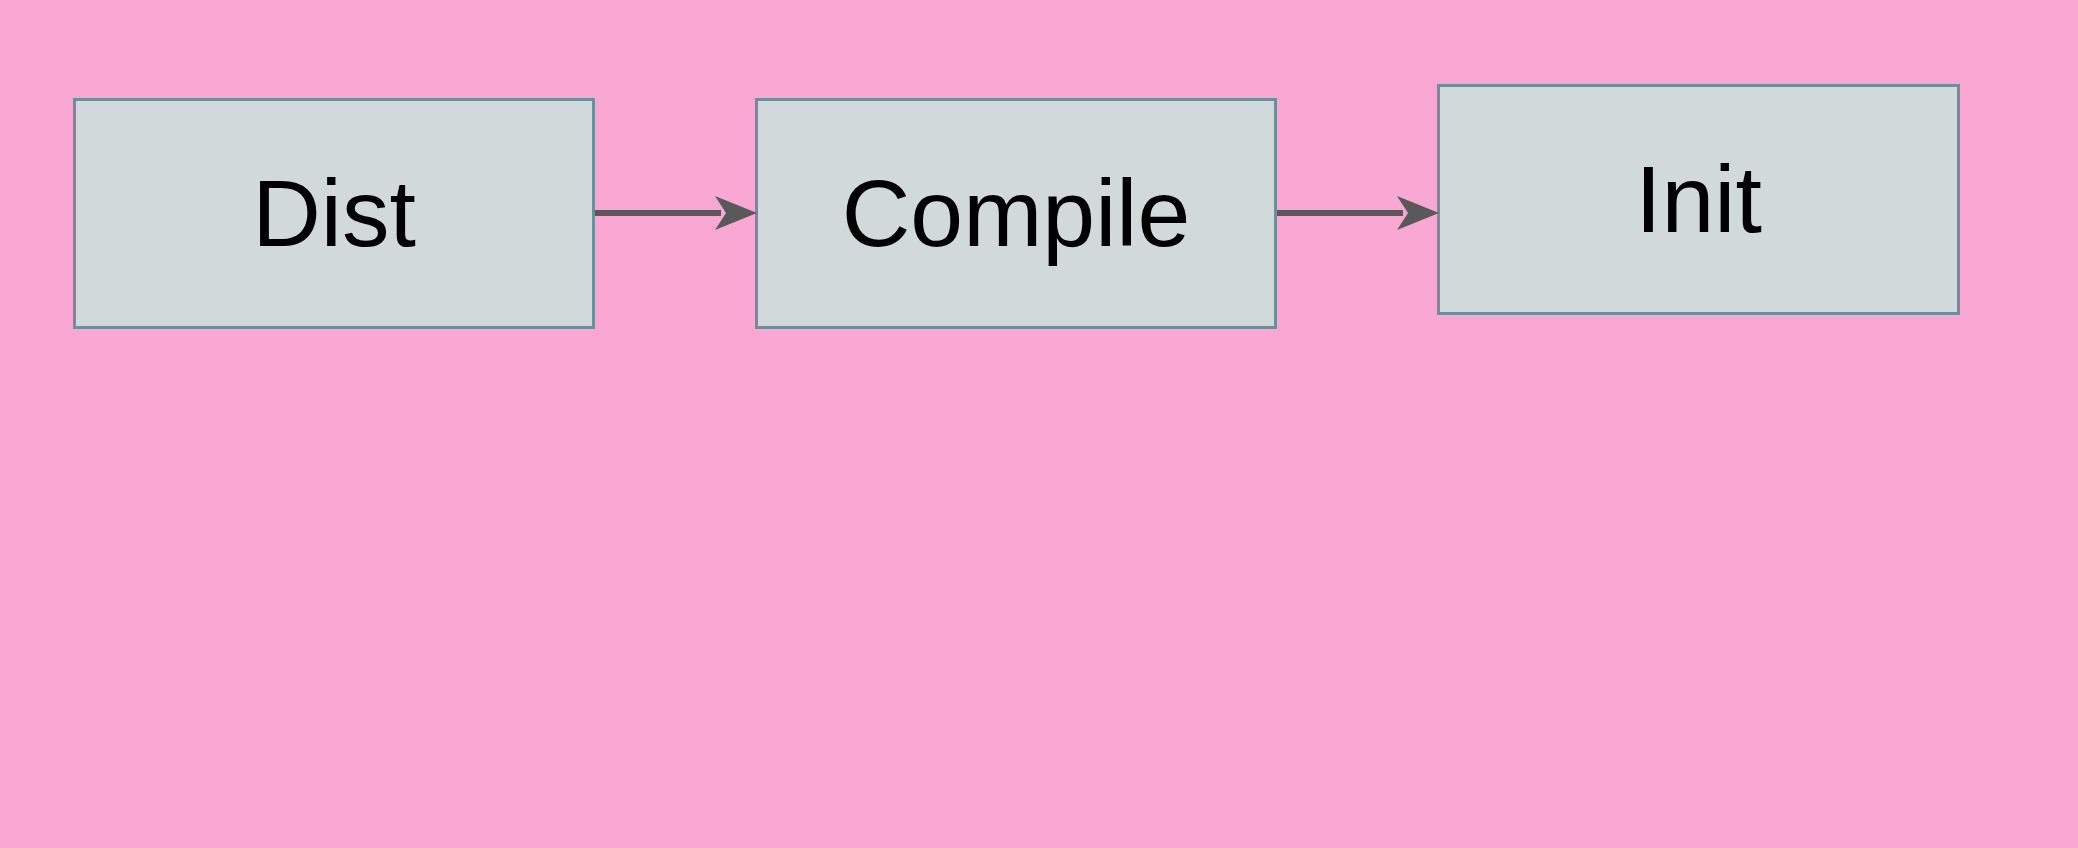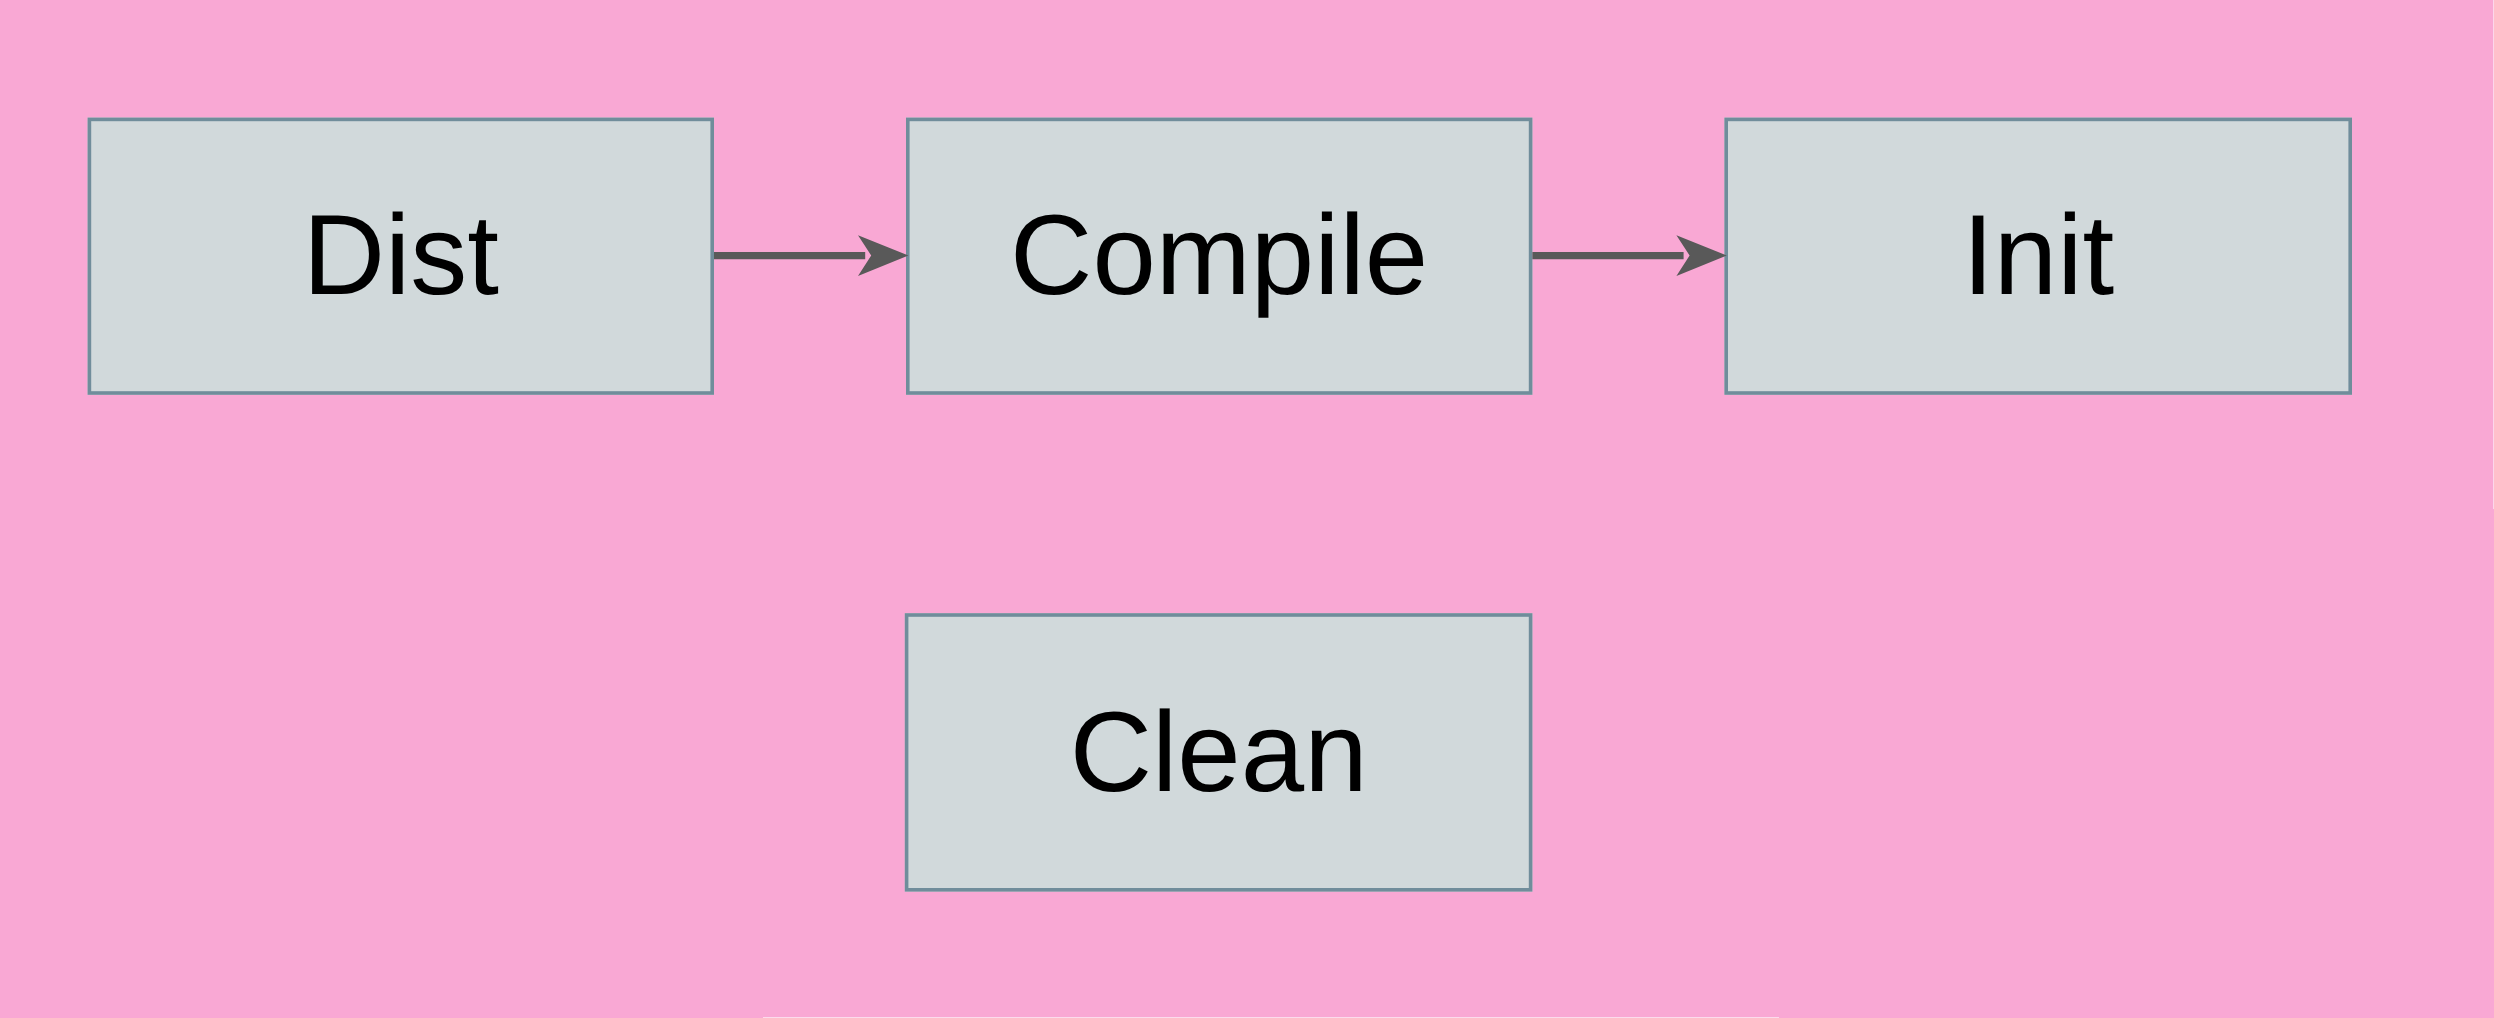--- a/index.html
+++ b/index.html
@@ -33,21 +33,21 @@
     line-height: 1;
     color: #000000;
     font-weight: 400;
     letter-spacing: 0px;
     white-space: nowrap;
     user-select: none;
   }
   
   #node-dist    { left: 73px;   top: 98px;  width: 522px; height: 231px; }
   #node-compile { left: 755px;  top: 98px;  width: 522px; height: 231px; }
-  #node-init    { left: 1437px; top: 98px;  width: 523px; height: 231px; }
+  #node-init    { left: 1437px; top: 84px;  width: 523px; height: 231px; }
   #node-clean   { left: 754px;  top: 511px; width: 523px; height: 232px; }
 
   .edge {
     position: absolute;
     overflow: visible;
   }
   #edge-dist-compile    { left: 595px;  top: 188px; width: 162px; height: 50px; }
   #edge-compile-init    { left: 1277px; top: 188px; width: 162px; height: 50px; }
 </style>
 </head>
@@ -60,23 +60,20 @@
   </div>
 
   <div class="node" id="node-compile">
     <span class="node-label">Compile</span>
   </div>
 
   <div class="node" id="node-init">
     <span class="node-label">Init</span>
   </div>
 
-  <div class="node" id="node-clean">
-    <span class="node-label">Clean</span>
-  </div>
 
   <svg class="edge" id="edge-dist-compile" viewBox="0 0 162 50" width="162" height="50">
     <line x1="0" y1="25" x2="126" y2="25" stroke="#595959" stroke-width="6"></line>
     <path d="M 162 25 L 120 8 L 131 25 L 120 42 Z" fill="#595959"></path>
   </svg>
 
   <svg class="edge" id="edge-compile-init" viewBox="0 0 162 50" width="162" height="50">
     <line x1="0" y1="25" x2="126" y2="25" stroke="#595959" stroke-width="6"></line>
     <path d="M 162 25 L 120 8 L 131 25 L 120 42 Z" fill="#595959"></path>
   </svg>

